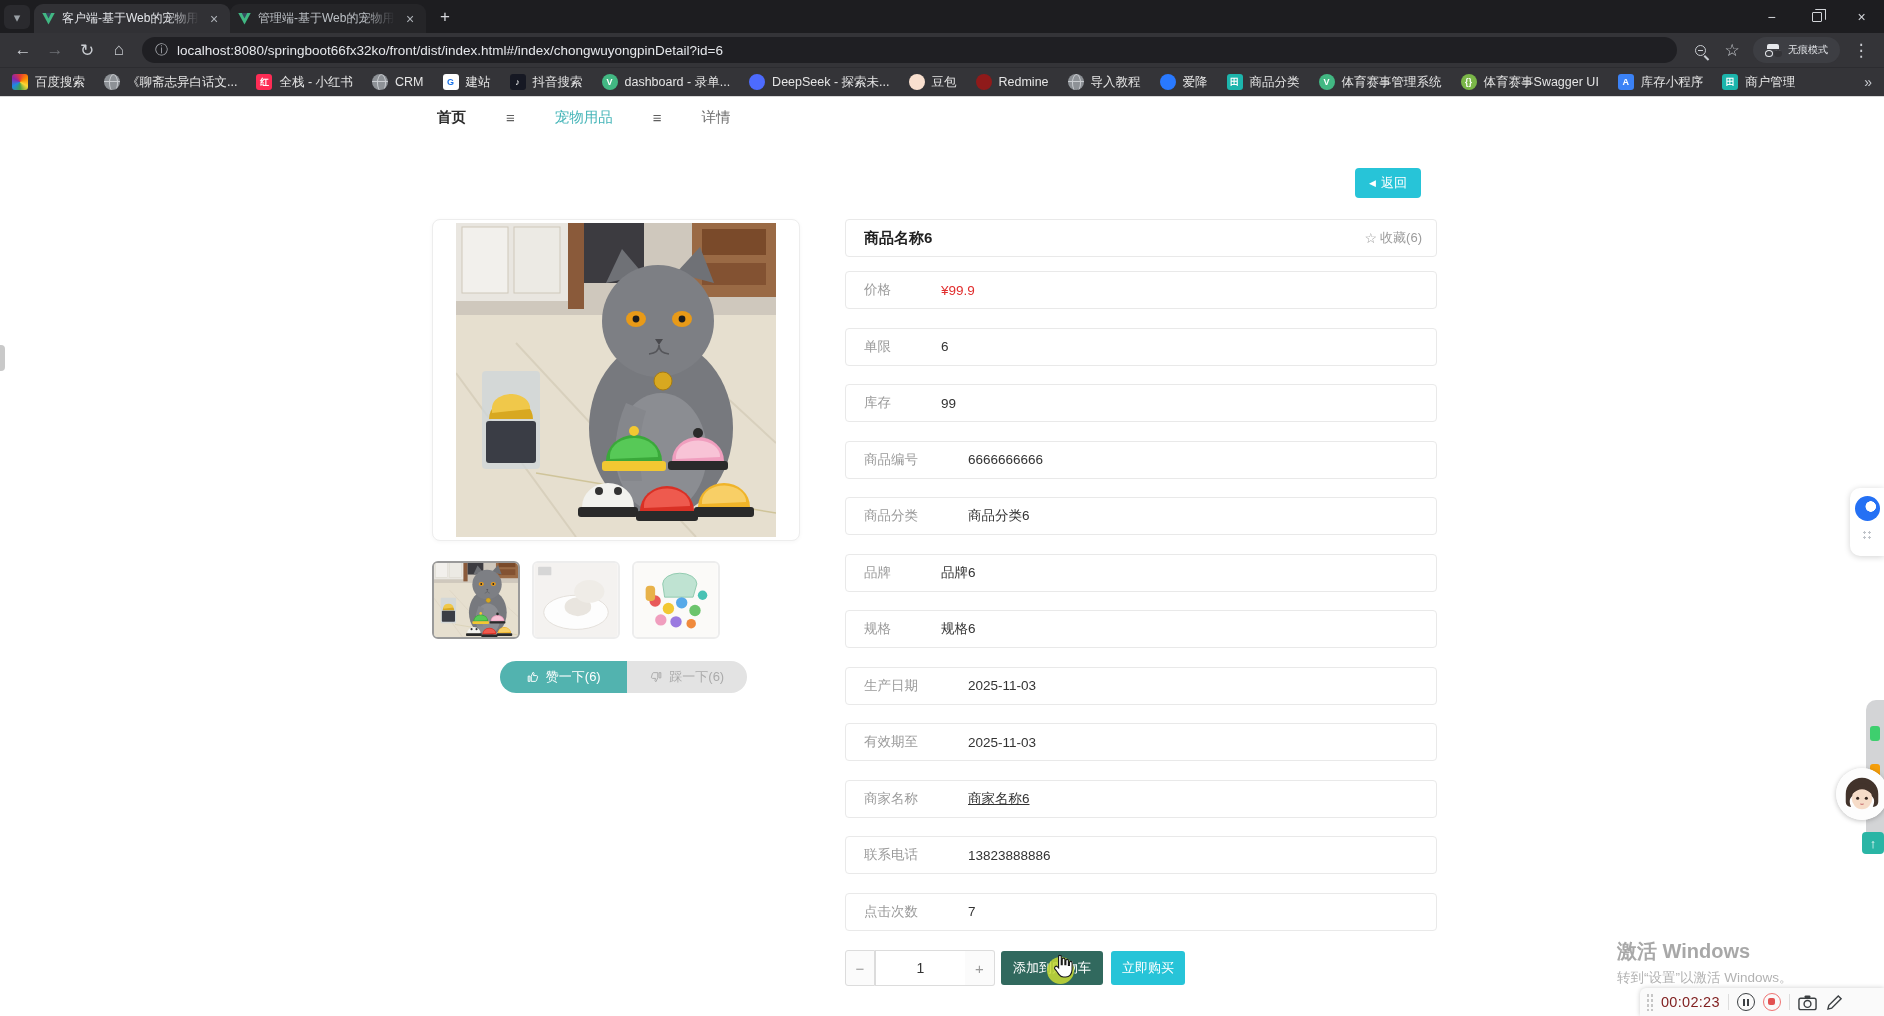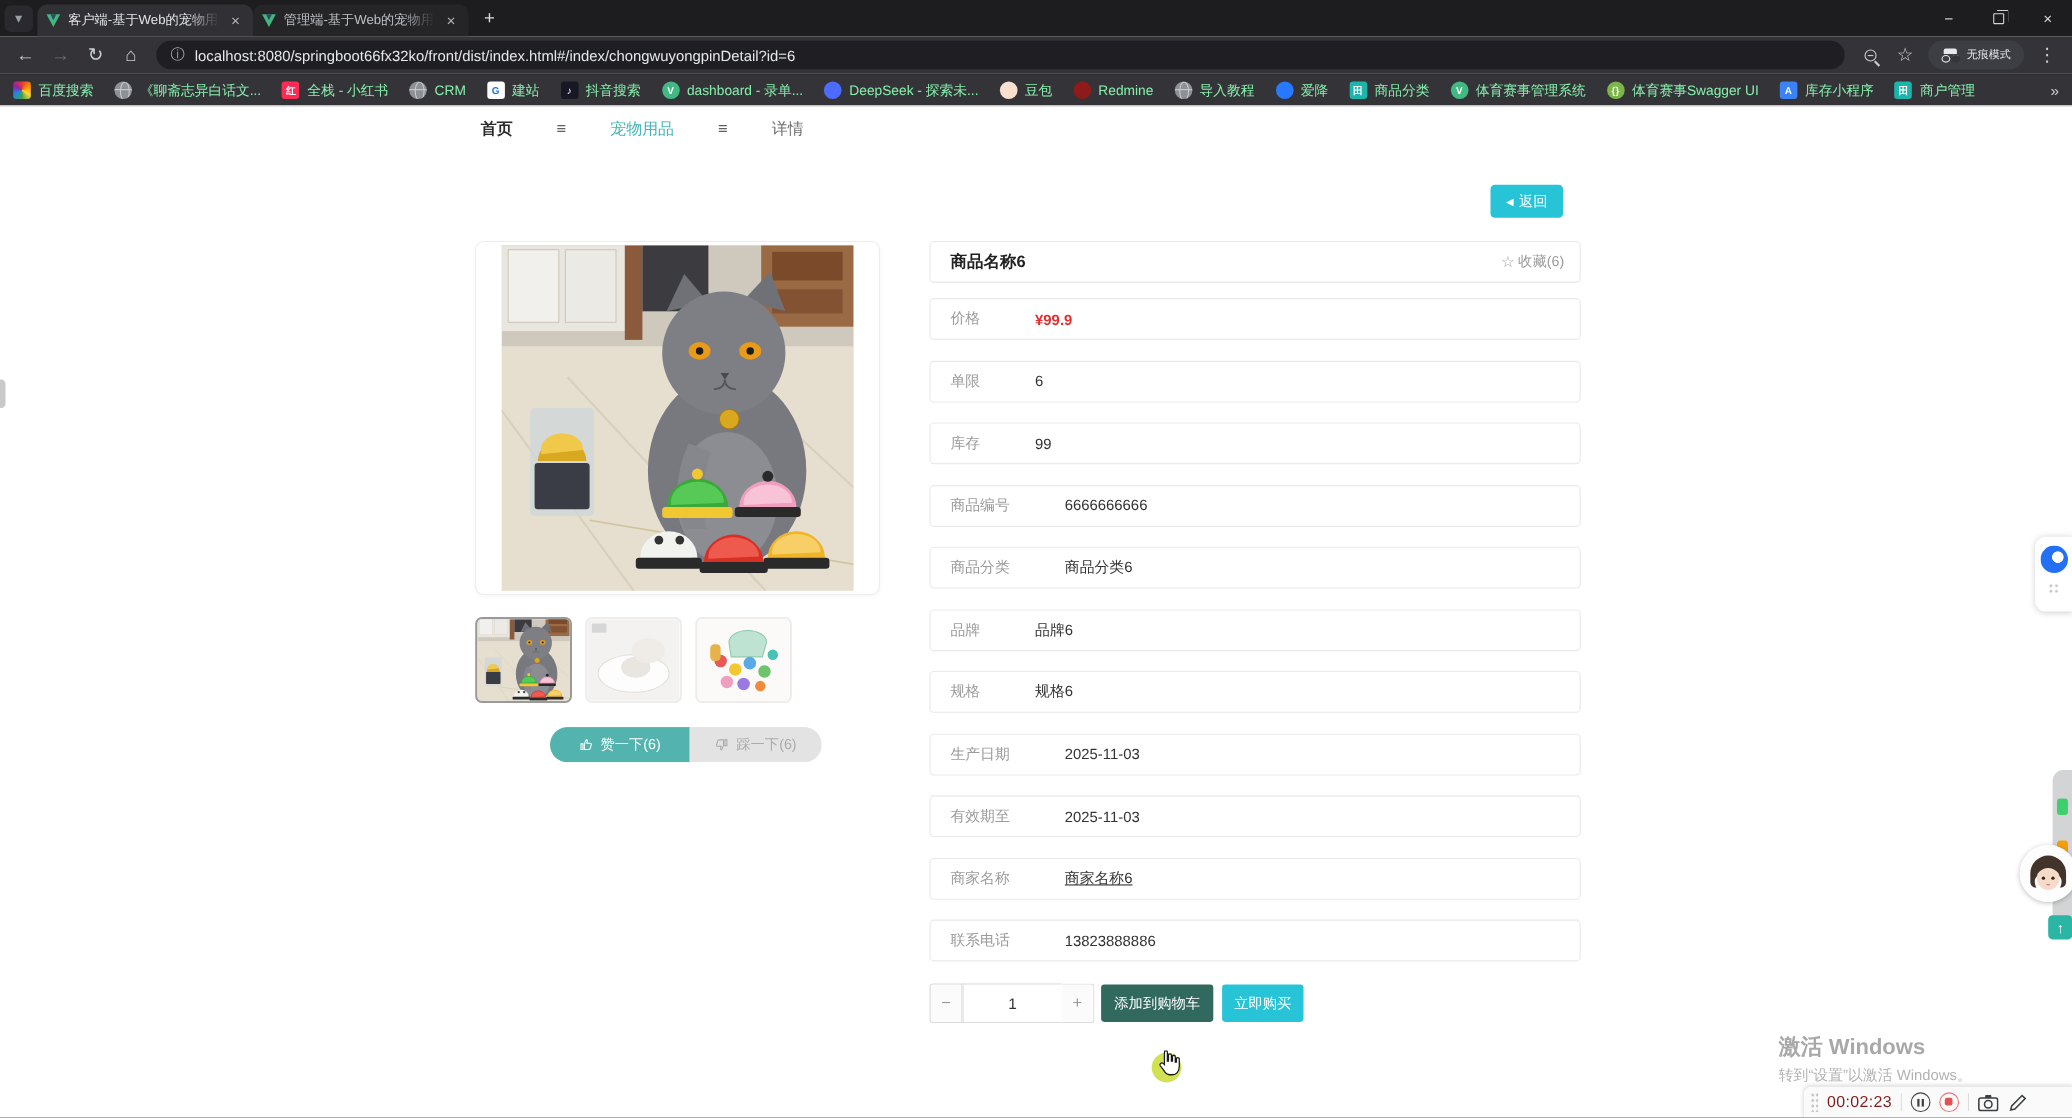--- a/index.html
+++ b/index.html
@@ -32,21 +32,21 @@
   .zoom-lens::before { content:""; position:absolute; left:2px; top:4px; width:5px; height:1.5px; background:#c9ccd1; }
   .zoom-lens::after { content:""; position:absolute; left:9px; top:9px; width:6px; height:1.6px; background:#c9ccd1; transform:rotate(45deg); transform-origin:0 0; }
   .incog-pill { height:26px; background:#3d3e43; border-radius:13px; display:flex; align-items:center; gap:7px; padding:0 12px; margin:0 4px; color:#e6e8ec; font-size:10px; }
   .incog-glyph { width:16px; height:12px; position:relative; }
   .incog-glyph::before { content:""; position:absolute; left:2px; top:0; width:12px; height:5px; background:#e6e8ec; border-radius:2px 2px 0 0; }
   .incog-glyph::after { content:""; position:absolute; left:0; top:6px; width:6px; height:5px; border:1.4px solid #e6e8ec; border-radius:50%; box-shadow:8px 0 0 -1.4px transparent, 9px 0 #343438; }
   .incog-eye { position:absolute; right:0; top:6px; width:6px; height:5px; border:1.4px solid #e6e8ec; border-radius:50%; }
 
   .bookmarks-bar { height:29px; background:#343438; display:flex; align-items:center; gap:19px; padding:0 12px; border-top:1px solid #2c2c30; }
   .bm { display:flex; align-items:center; gap:7px; flex:none; }
-  .bm-label { color:#86efac; font-size:12.5px; white-space:nowrap; }
+  .bm-label { color:#e5e5e5; font-size:12.5px; white-space:nowrap; }
   .bm-ico { width:16px; height:16px; border-radius:3px; display:flex; align-items:center; justify-content:center; font-size:9px; font-weight:bold; flex:none; }
   .bm-ico.round { border-radius:50%; }
   .bm-ico.multi { background:conic-gradient(#e53935,#fb8c00,#fdd835,#43a047,#1e88e5,#8e24aa,#e53935); border-radius:3px; }
   .bm-ico.globe { background:#8d9196; border-radius:50%; position:relative; overflow:hidden; }
   .bm-ico.globe::before { content:""; position:absolute; left:0; top:7px; width:16px; height:1.4px; background:#c9ccd0; }
   .bm-ico.globe::after { content:""; position:absolute; left:4.5px; top:0; width:7px; height:16px; border-radius:50%; border:1.4px solid #c9ccd0; }
   .bm-overflow { margin-left:auto; color:#c9ccd1; font-size:14px; }
 
   
   .page { position:absolute; left:0; top:96px; width:1884px; height:920px; background:#fff; border-top:1px solid #d8d8d8; }
@@ -72,21 +72,21 @@
   .vote-ico.flip { transform:rotate(180deg); }
 
   .right-col { position:absolute; left:845px; top:122px; width:592px; }
   .title-row { height:38px; border:1px solid #e9e9e9; border-radius:4px; display:flex; align-items:center; justify-content:space-between; padding:0 14px 0 18px; margin-bottom:14px; }
   .prod-title { font-size:15px; font-weight:bold; color:#222; }
   .fav-btn { color:#9b9b9b; font-size:13px; display:flex; align-items:center; gap:3px; background:none; border:none; }
   .fav-star { font-size:14px; }
   .frow { height:38px; border:1px solid #e9e9e9; border-radius:4px; display:flex; align-items:center; padding:0 18px; margin-bottom:18.5px;gap:24px; }
   .flabel { color:#9b9b9b; font-size:13.5px; }
   .fvalue { color:#333; font-size:13.5px; margin-left:26px; }
-  .fvalue.price { color:var(--price); font-weight:bold; }
+  .fvalue.price { color:var(--price); font-weight:normal; }
   .fvalue.link { text-decoration:underline; }
 
   .buy-row { display:flex; align-items:center; margin-top:6px; height:38px; }
   .step-btn { width:30px; height:36px; background:#fbfbfb; border:1px solid #dcdcdc; color:#999; font-size:15px; display:flex; align-items:center; justify-content:center; }
   .step-minus { border-radius:3px 0 0 3px; }
   .step-plus { border-radius:0 3px 3px 0; border-left:none; }
   .qty-input { width:90px; height:36px; border:1px solid #dcdcdc; border-right:none; text-align:center; font-size:14px; color:#333; outline:none; font-family:inherit; }
   .cart-btn { margin-left:6px; height:34px; padding:0 12px; background:var(--cart); color:#fff; font-size:13px; border:none; border-radius:3px; }
   .buy-btn { margin-left:8px; height:34px; padding:0 11px; background:var(--accent); color:#fff; font-size:13px; border:none; border-radius:3px; }
 
@@ -413,20 +413,24 @@
             <span class="fvalue">2025-11-03</span>
           </div>
           <div class="frow">
             <span class="flabel">商家名称</span>
             <span class="fvalue link">商家名称6</span>
           </div>
           <div class="frow">
             <span class="flabel">联系电话</span>
             <span class="fvalue">13823888886</span>
           </div>
+          <div class="frow">
+            <span class="flabel">点击次数</span>
+            <span class="fvalue">7</span>
+          </div>
         </div>
       <div class="buy-row">
         <div class="step-btn step-minus">−</div>
         <input class="qty-input" value="1" style="">
         <div class="step-btn step-plus">+</div>
         <button class="cart-btn">添加到购物车</button>
         <button class="buy-btn">立即购买</button>
       </div>
     </div>
   </div>

